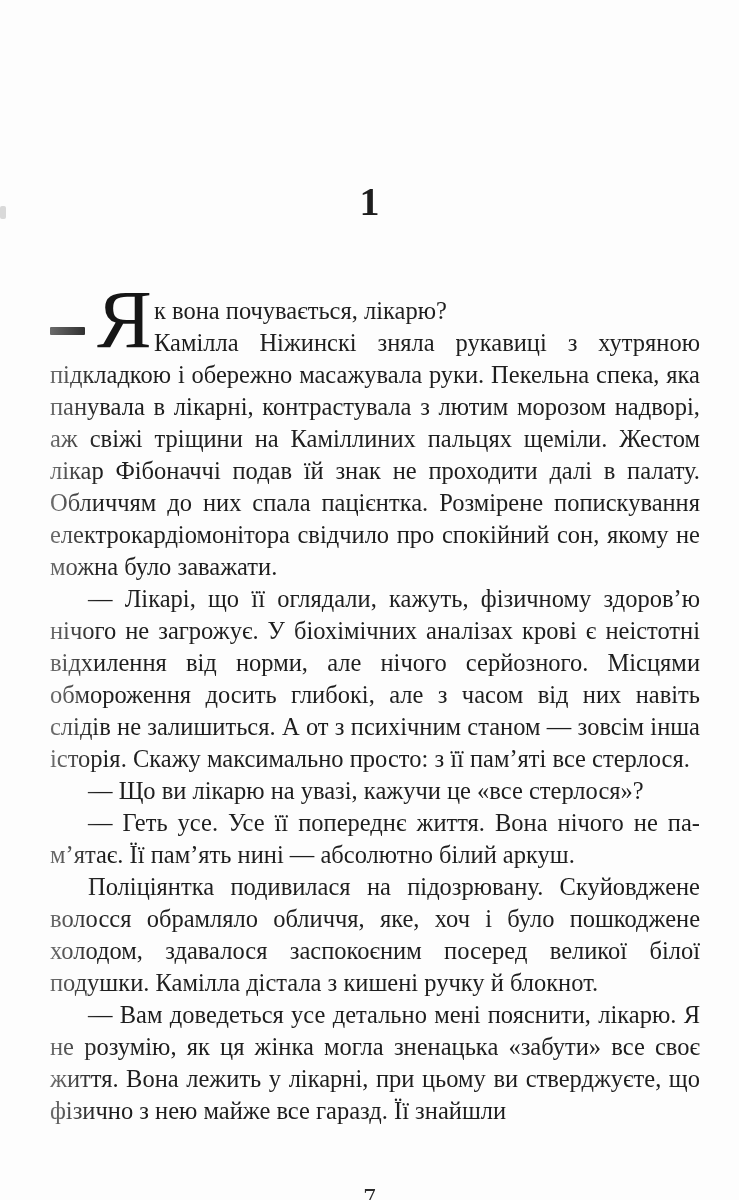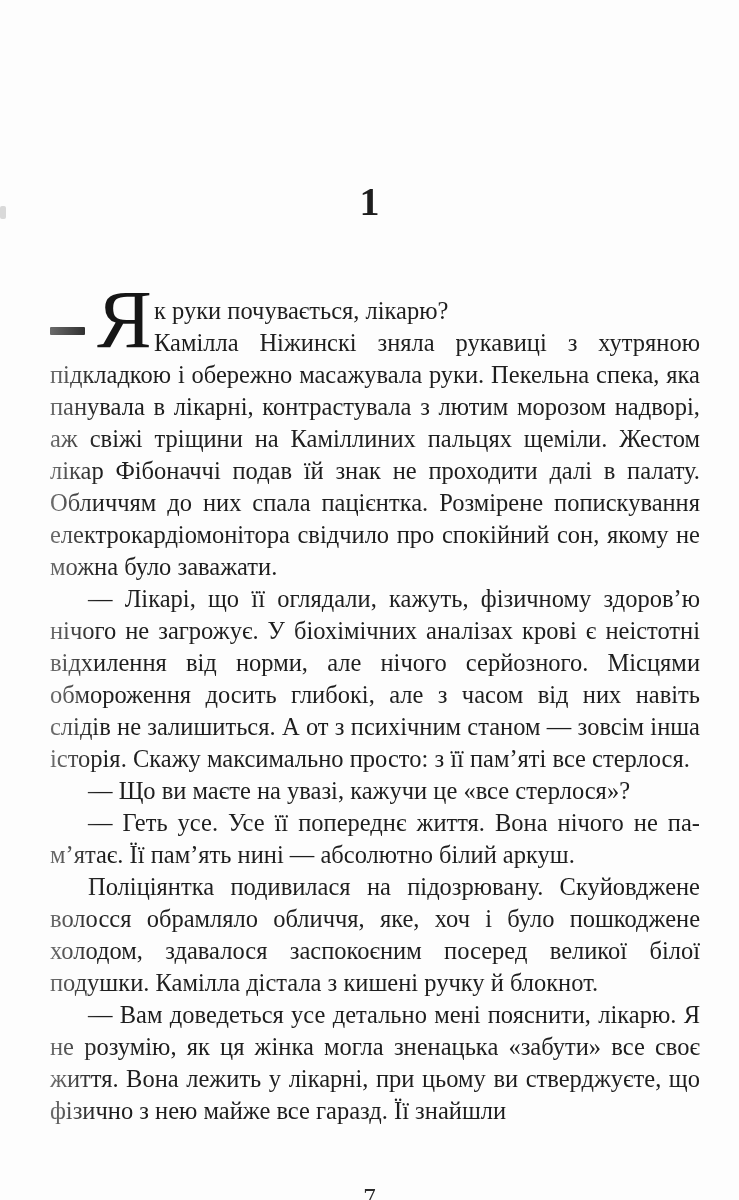--- a/index.html
+++ b/index.html
@@ -107,27 +107,27 @@
 
   <div class="chapter-number">1</div>
 
   <div class="body-text">
 
     <div class="opening-block">
       <div class="dropcap">
         <span class="dc-dash" aria-label="—"></span>
         <span class="dc-letter">Я</span>
       </div>
-      <p>к руки почувається, лікарю?</p>
+      <p>к вона почувається, лікарю?</p>
       <p>Камілла Ніжинскі зняла рукавиці з хутряною підкладкою і обережно масажувала руки. Пекельна спе­ка, яка панувала в лікарні, контрастувала з лютим моро­зом надворі, аж свіжі тріщини на Каміллиних пальцях щеміли. Жестом лікар Фібоначчі подав їй знак не про­ходити далі в палату. Обличчям до них спала пацієнтка. Розмірене попискування електрокардіомонітора свідчи­ло про спокійний сон, якому не можна було заважати.</p>
     </div>
 
     <p class="para-indent">— Лікарі, що її оглядали, кажуть, фізичному здоро­в’ю нічого не загрожує. У біохімічних аналізах крові є неістотні відхилення від норми, але нічого серйозного. Місцями обмороження досить глибокі, але з часом від них навіть слідів не залишиться. А от з психічним ста­ном — зовсім інша історія. Скажу максимально просто: з її пам’яті все стерлося.</p>
 
-    <p class="para-indent">— Що ви маєте на увазі, кажучи це «все стерлося»?</p>
+    <p class="para-indent">— Що ви лікарю на увазі, кажучи це «все стерлося»?</p>
 
     <p class="para-indent">— Геть усе. Усе її попереднє життя. Вона нічого не па­м’ятає. Її пам’ять нині — абсолютно білий аркуш.</p>
 
     <p class="para-indent">Поліціянтка подивилася на підозрювану. Скуйовдже­не волосся обрамляло обличчя, яке, хоч і було пошко­джене холодом, здавалося заспокоєним посеред великої білої подушки. Камілла дістала з кишені ручку й блокнот.</p>
 
     <p class="para-indent">— Вам доведеться усе детально мені пояснити, лікарю. Я не розумію, як ця жінка могла зненацька «забути» все своє життя. Вона лежить у лікарні, при цьому ви ствер­джуєте, що фізично з нею майже все гаразд. Її знайшли</p>
 
   </div>
 
   <div class="page-number">7</div>

